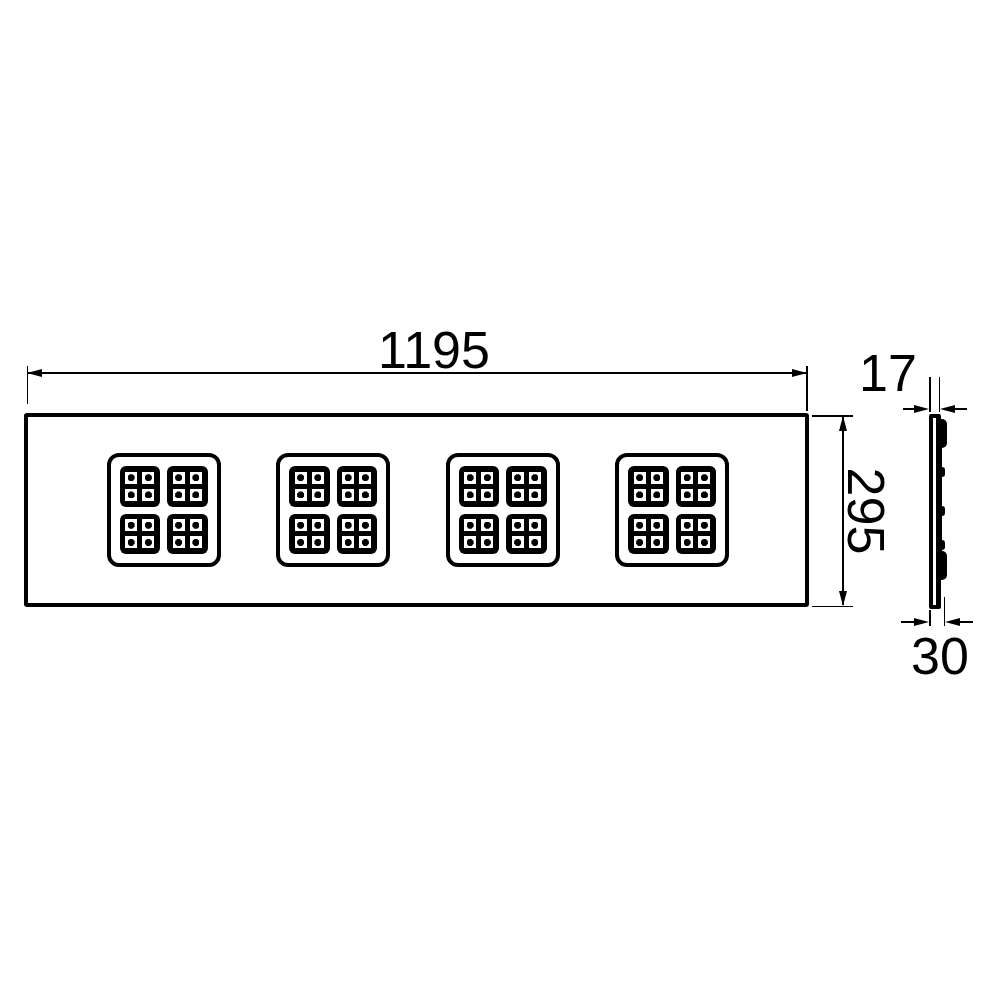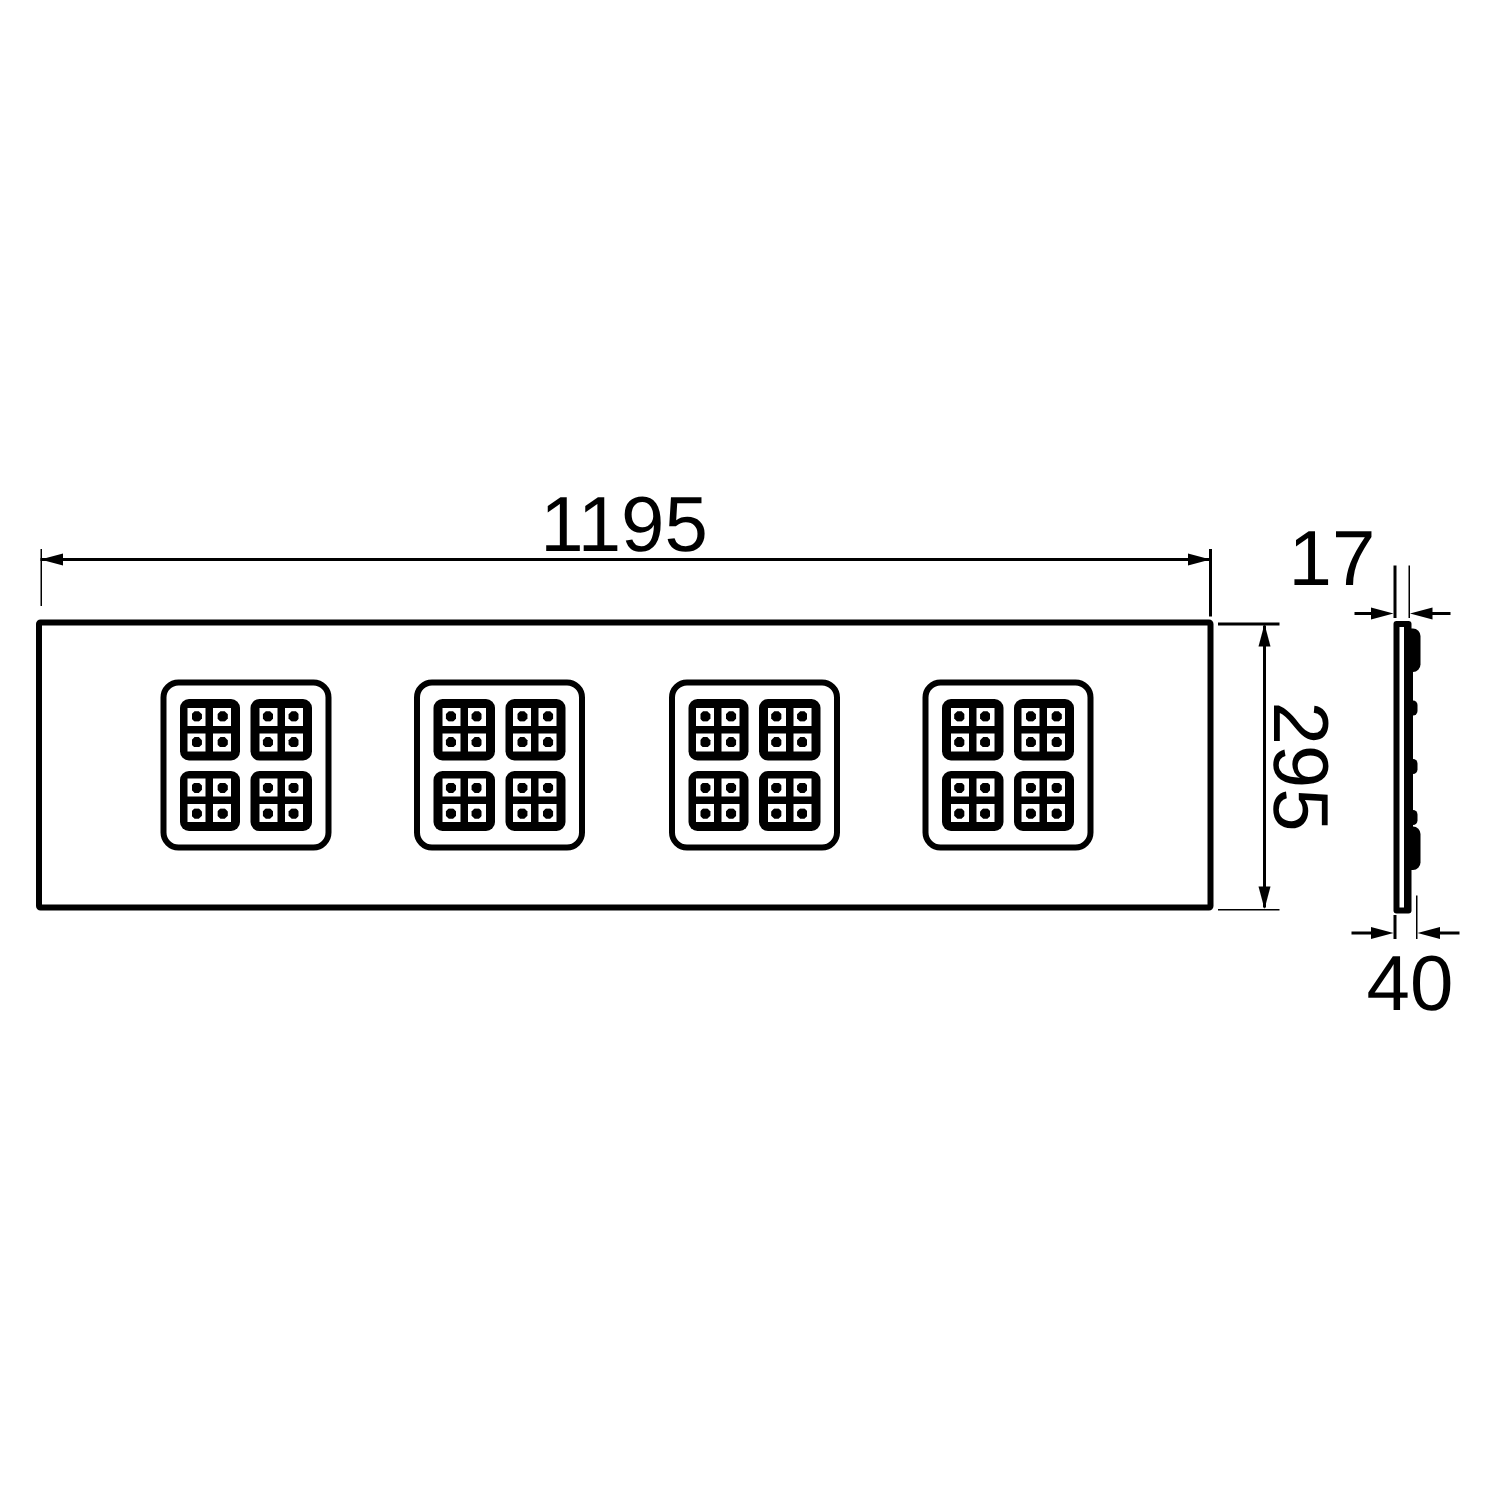--- a/index.html
+++ b/index.html
@@ -51,21 +51,21 @@
   }
   
   .blk{position:absolute;background:#000;}
   .wht{position:absolute;background:#fff;}
 </style>
 </head>
 <body>
 
 <div class="canvas">
 
-  <div class="dim-label" style="left:416px;top:324px;">1195</div>
+  <div class="dim-label" style="left:434px;top:324px;">1195</div>
   <div class="hline" style="left:27px;top:372px;width:780px;"></div>
   <div class="arr arr-w" style="left:27px;top:368.8px;"></div>
   <div class="arr arr-e" style="left:792px;top:368.8px;"></div>
   <div class="vline" style="left:26.5px;top:366px;height:38px;"></div>
   <div class="vline" style="left:806px;top:366px;height:45px;"></div>
 
   <div class="panel" id="panel">
       <div class="cluster" style="left: 78.5px; top: 36px;">
         <div class="module">
           <div class="dot">
@@ -323,15 +323,15 @@
   <div class="arr arr-e" style="left:914px;top:404.8px;"></div>
   <div class="hline" style="left:953px;top:408px;width:14px;"></div>
   <div class="arr arr-w" style="left:939.5px;top:404.8px;"></div>
 
   <div class="vline" style="left:929px;top:610px;height:16px;"></div>
   <div class="vline" style="left:943.5px;top:597px;height:29px;"></div>
   <div class="hline" style="left:901px;top:621px;width:14px;"></div>
   <div class="arr arr-e" style="left:914px;top:617.8px;"></div>
   <div class="hline" style="left:959px;top:621px;width:14px;"></div>
   <div class="arr arr-w" style="left:945px;top:617.8px;"></div>
-  <div class="dim-label" style="left:940px;top:630px;">40</div>
+  <div class="dim-label" style="left:940px;top:630px;">30</div>
 
 </div>
 
 </body></html>

